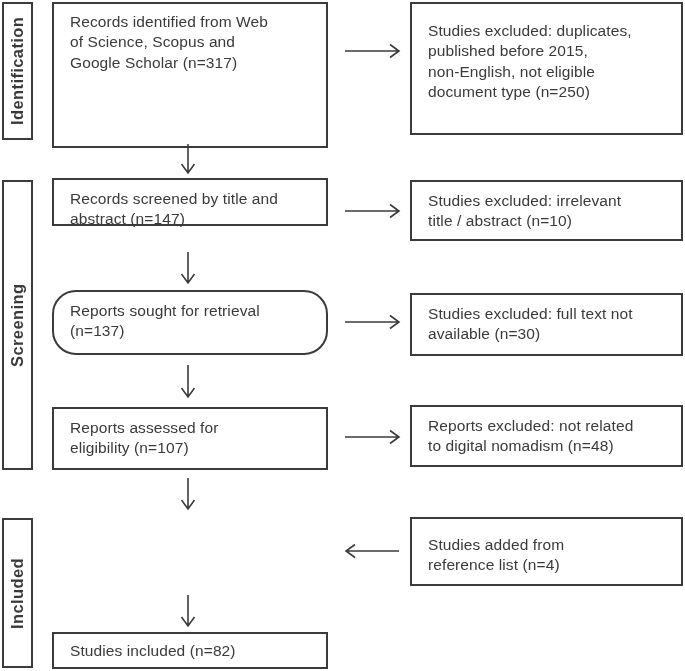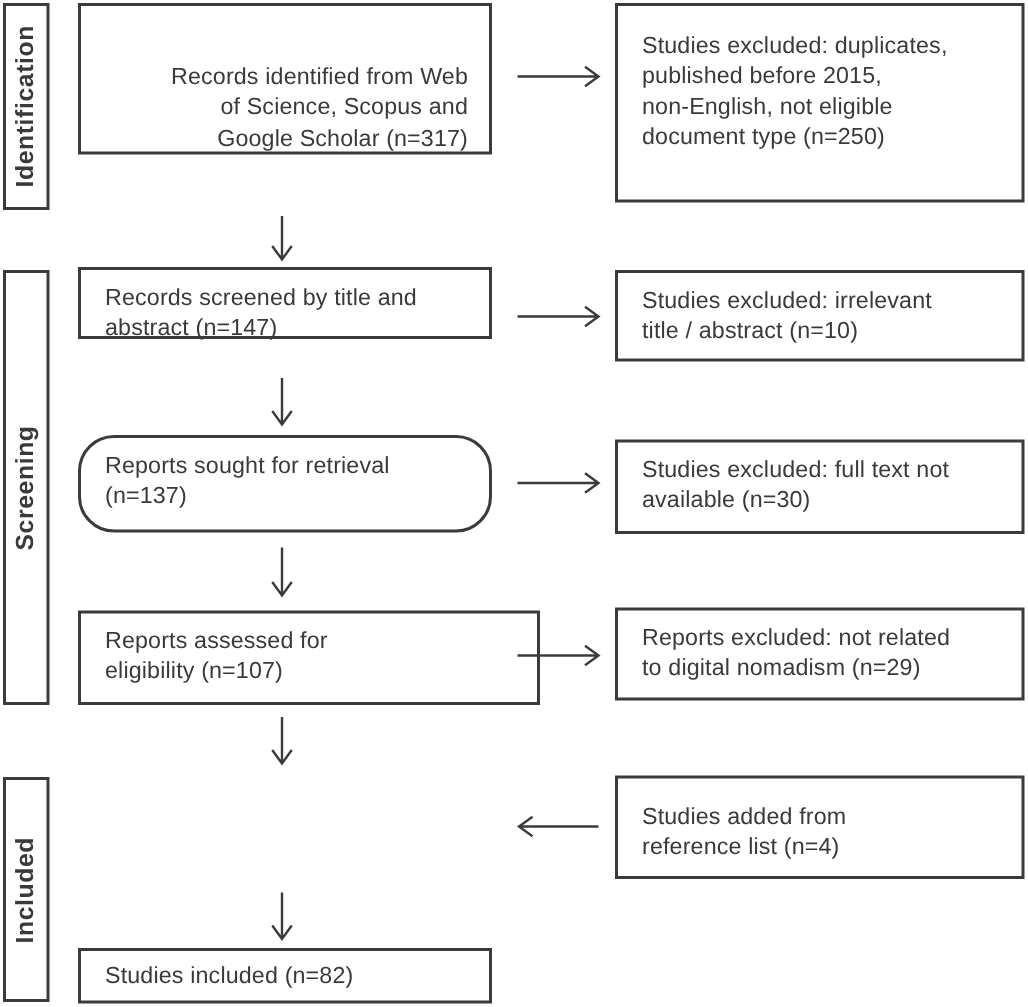--- a/index.html
+++ b/index.html
@@ -32,24 +32,24 @@
     transform:rotate(180deg);
     display:flex;
     align-items:center;
     justify-content:center;
     font-size:16.5px;
     font-weight:bold;
     letter-spacing:0.4px;
     white-space:nowrap;
   }
   
-  .b1{left:52px;top:2px;width:276px;height:101px;padding-top:38px;text-align:right;}
+  .b1{left:52px;top:2px;width:276px;height:146px;padding-top:8px;}
   .b2{left:52px;top:178px;width:276px;height:48px;}
   .b3{left:52px;top:290px;width:276px;height:65px;border-radius:24px;}
-  .b4{left:52px;top:407px;width:308px;height:63px;}
+  .b4{left:52px;top:407px;width:276px;height:63px;}
   .b5{left:52px;top:518px;width:276px;height:69px;padding-top:17px;}
   .b6{left:52px;top:632px;width:276px;height:37px;padding-top:7px;}
   
   .r1{left:410px;top:2px;width:273px;height:133px;padding-top:17px;}
   .r2{left:410px;top:180px;width:273px;height:61px;}
   .r3{left:410px;top:293px;width:273px;height:63px;}
   .r4{left:410px;top:405px;width:273px;height:62px;}
   .r5{left:410px;top:517px;width:273px;height:69px;padding-top:16px;}
   
   .s1{top:2px;height:138px;}
@@ -79,21 +79,21 @@
 
   <div class="box r1">Studies excluded: duplicates,
 published before 2015,
 non-English, not eligible
 document type (n=250)</div>
   <div class="box r2">Studies excluded: irrelevant
 title / abstract (n=10)</div>
   <div class="box r3">Studies excluded: full text not
 available (n=30)</div>
   <div class="box r4">Reports excluded: not related
-to digital nomadism (n=29)</div>
+to digital nomadism (n=48)</div>
   <div class="box r5">Studies added from
 reference list (n=4)</div>
 
   <svg id="arrows" width="685" height="671" viewBox="0 0 685 671" fill="none" stroke="#3b3b3b" stroke-width="1.6">
 
     <path d="M188,144 L188,172 M181.5,164 L188,173 L194.5,164"></path>
     <path d="M188,252 L188,282 M181.5,274 L188,283 L194.5,274"></path>
     <path d="M188,365 L188,396 M181.5,388 L188,397 L194.5,388"></path>
     <path d="M188,478 L188,508 M181.5,500 L188,509 L194.5,500"></path>
     <path d="M188,595 L188,625 M181.5,617 L188,626 L194.5,617"></path>

